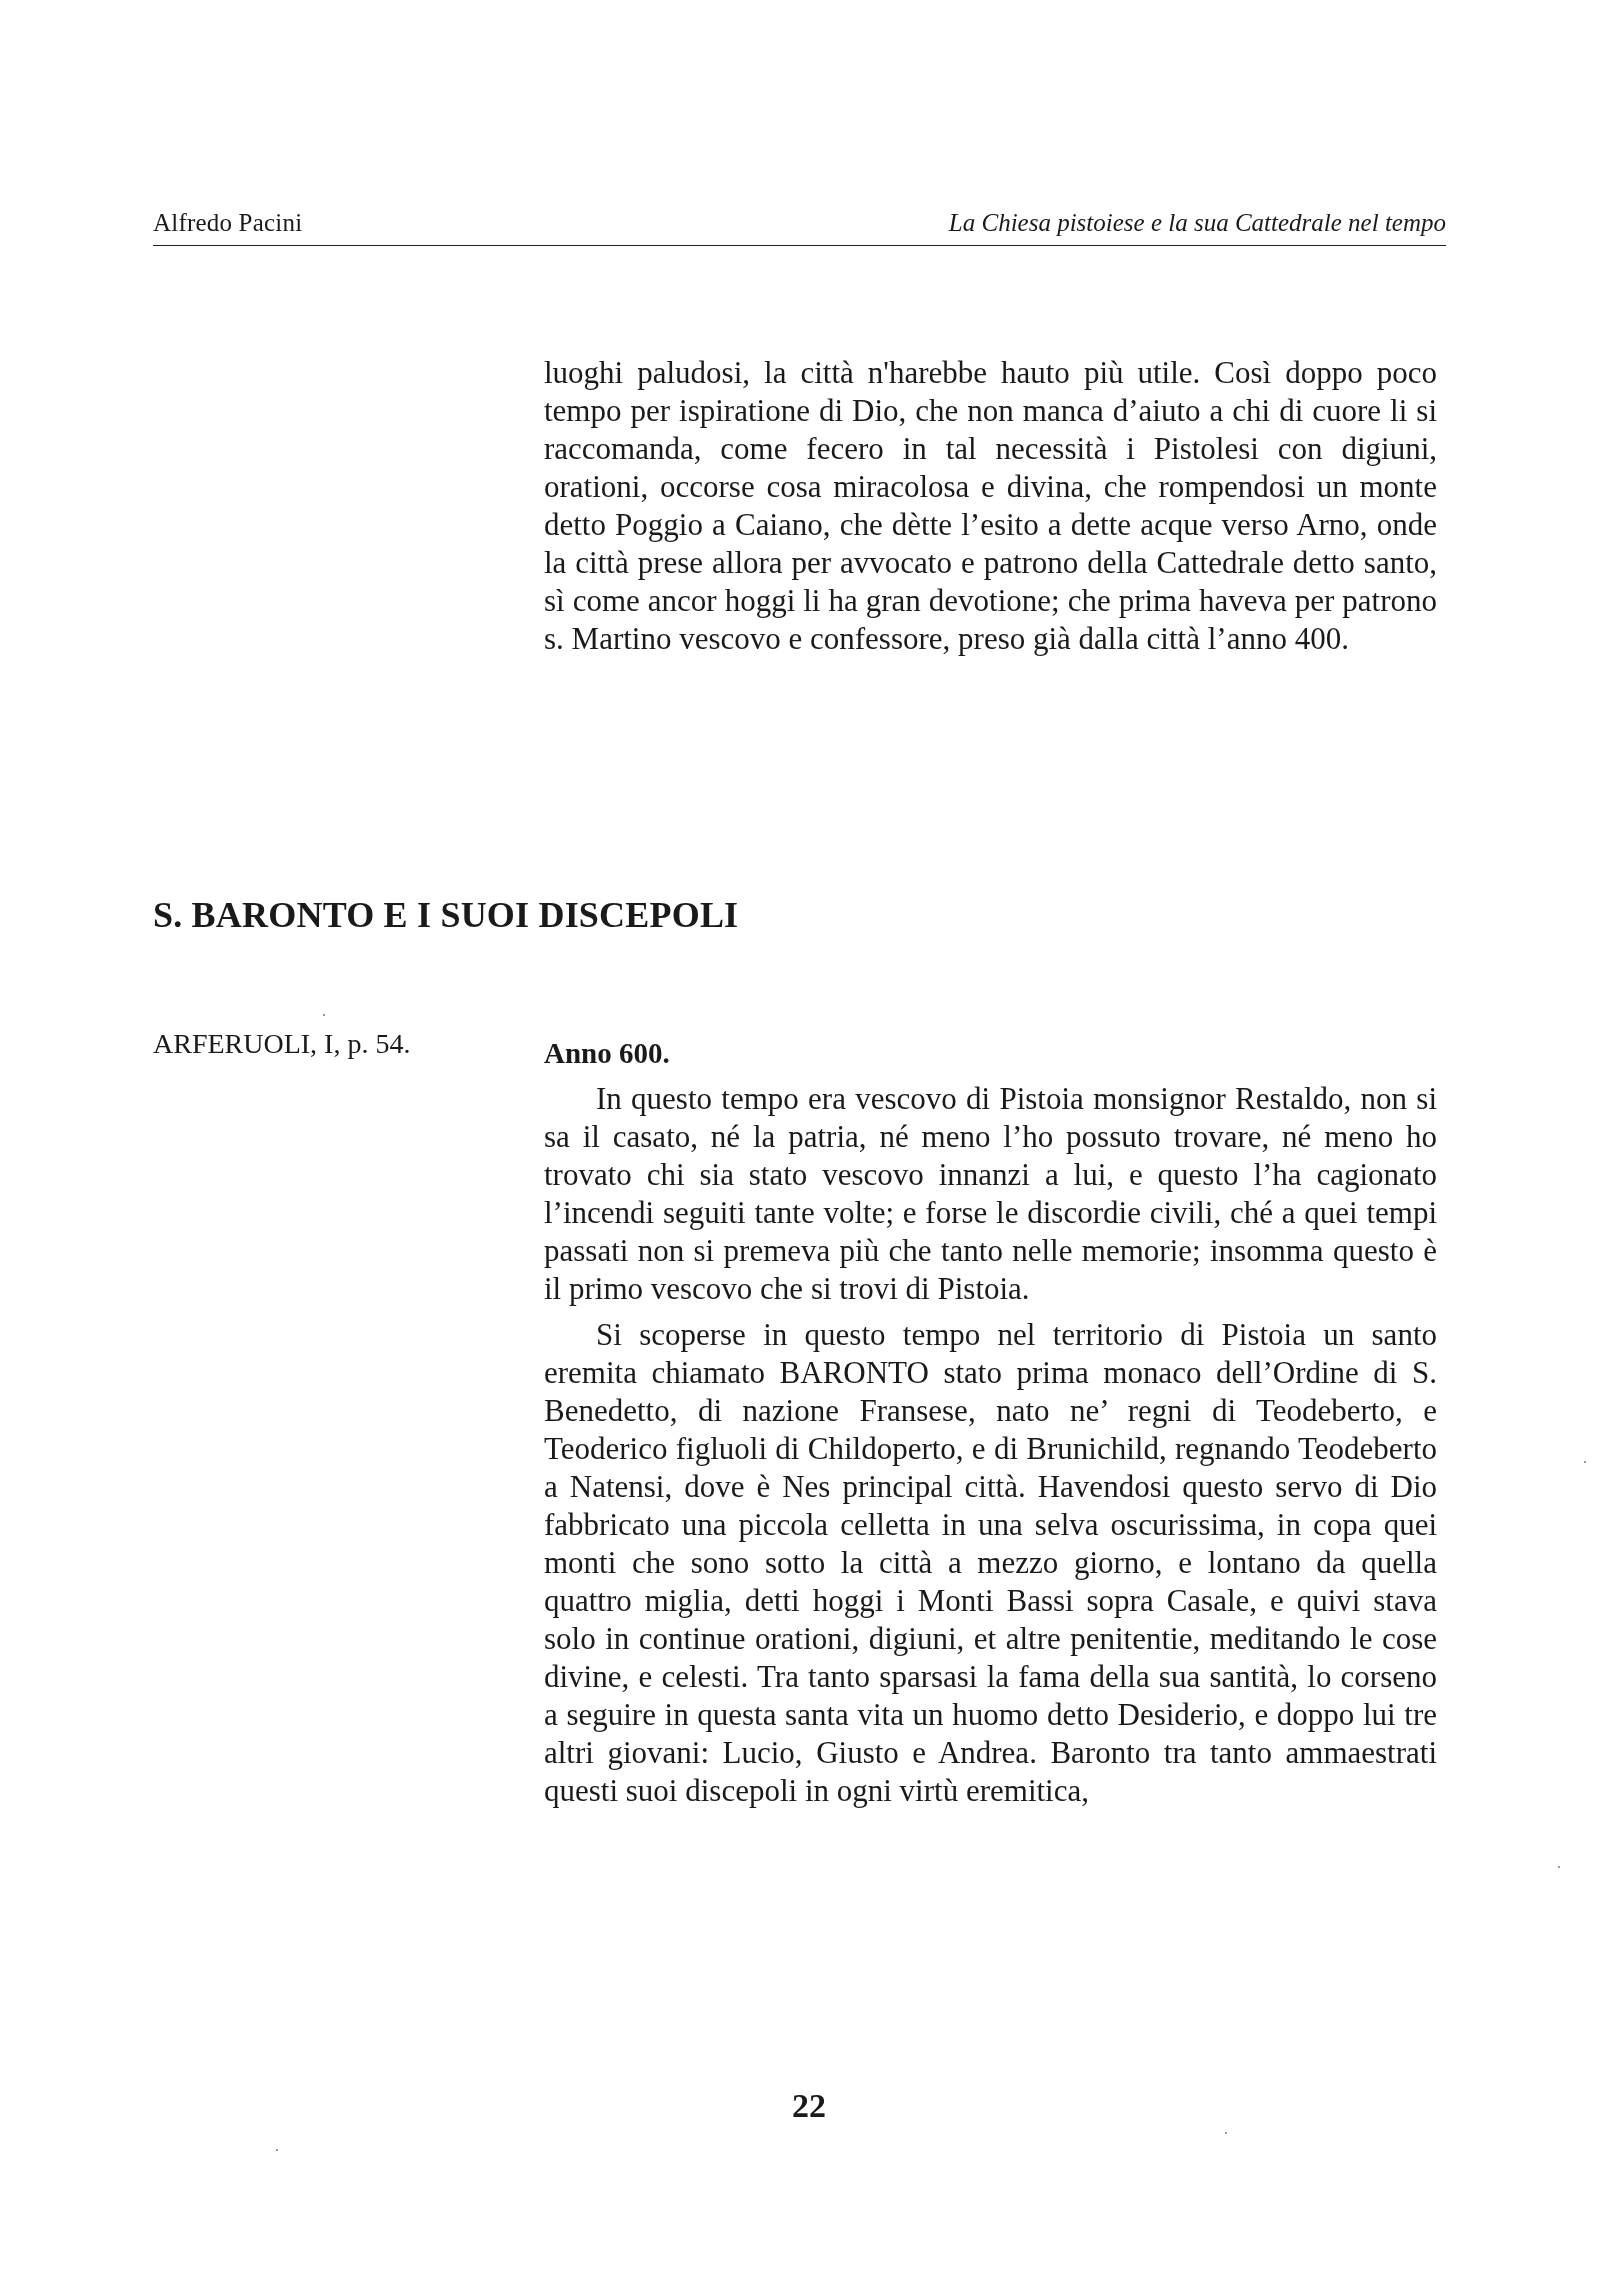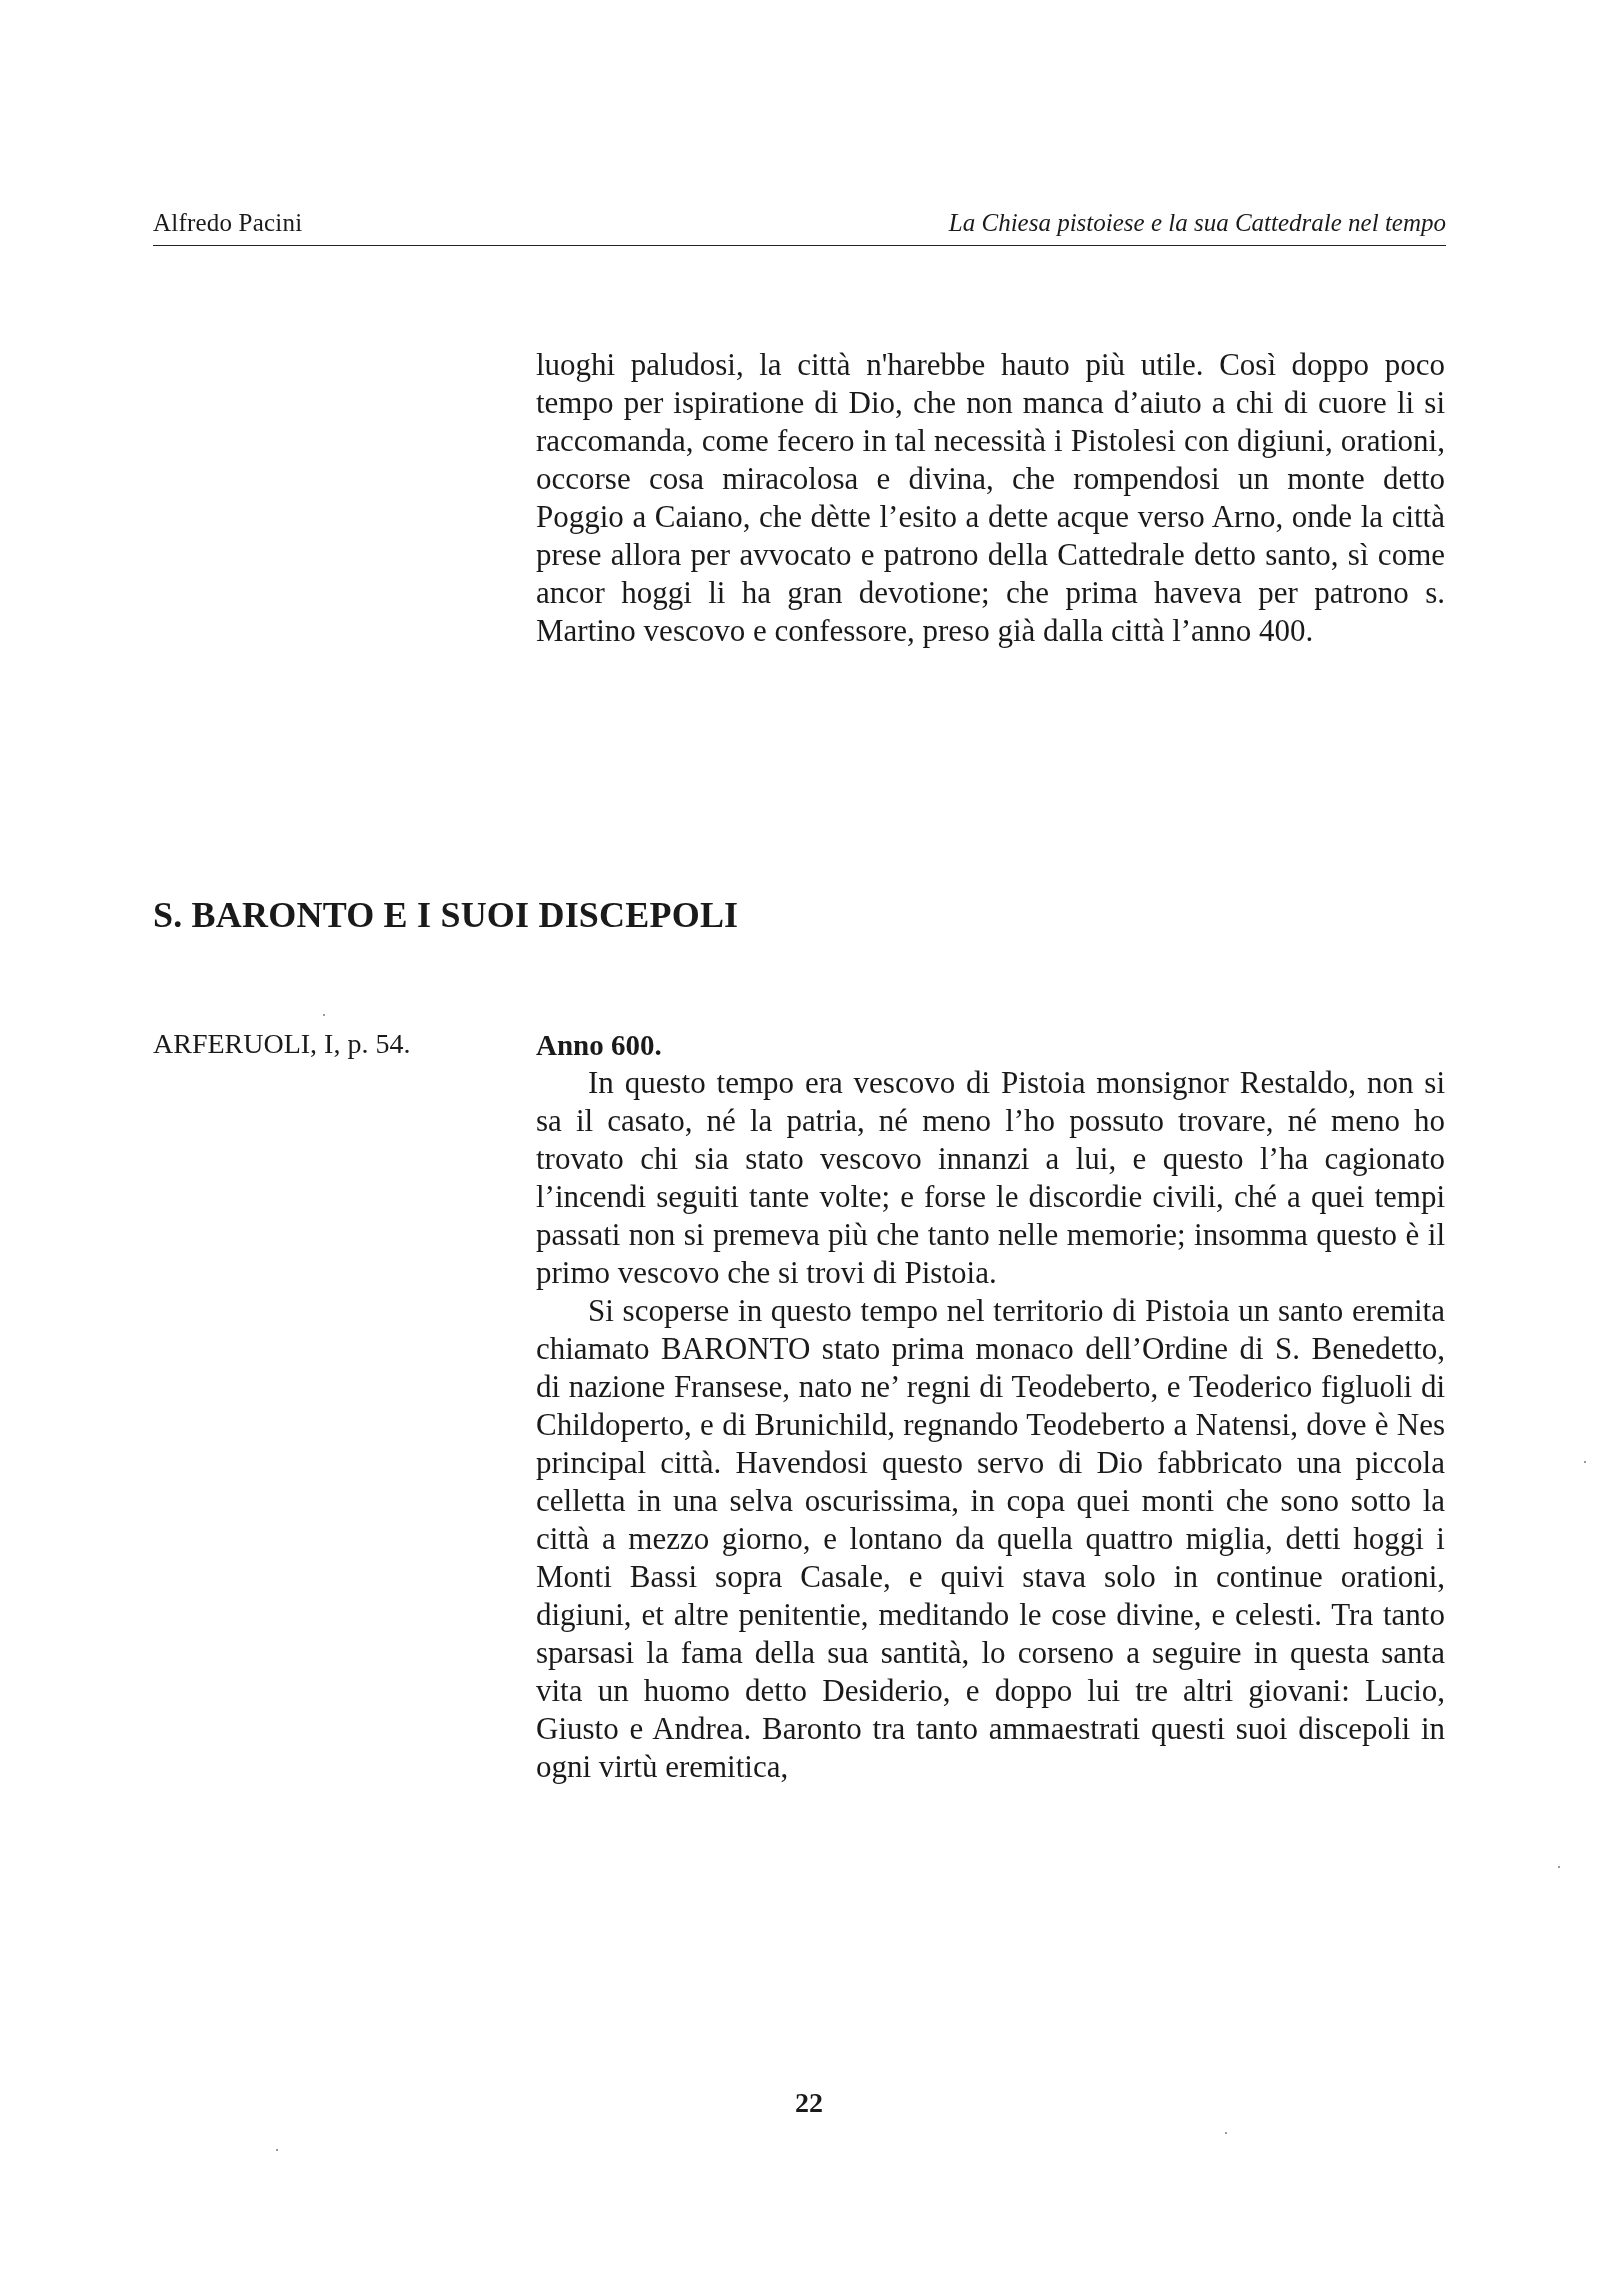--- a/index.html
+++ b/index.html
@@ -54,21 +54,21 @@
   .body-text {
     position: absolute;
     left: 536px;
     width: 909px;
     font-size: 31px;
     line-height: 38px;
     text-align: justify;
     text-align-last: left;
   }
   .body-text p {
-    margin: 0;
+    margin: 8px;
   }
   .body-text .indent {
     text-indent: 52px;
   }
   .continuation {
     top: 346px;
   }
   .section-heading {
     position: absolute;
     left: 153px;
@@ -91,21 +91,21 @@
     font-size: 29px;
     line-height: 38px;
     margin: 0 0 0 50px;
   }
   .page-number {
     position: absolute;
     left: 0;
     width: 1618px;
     top: 2087px;
     text-align: center;
-    font-size: 28px;
+    font-size: 34px;
     font-weight: bold;
   }
   
   .speck {
     position: absolute;
     width: 2.4px; height: 2.4px;
     background: #777;
     border-radius: 50%;
   }
 </style>

